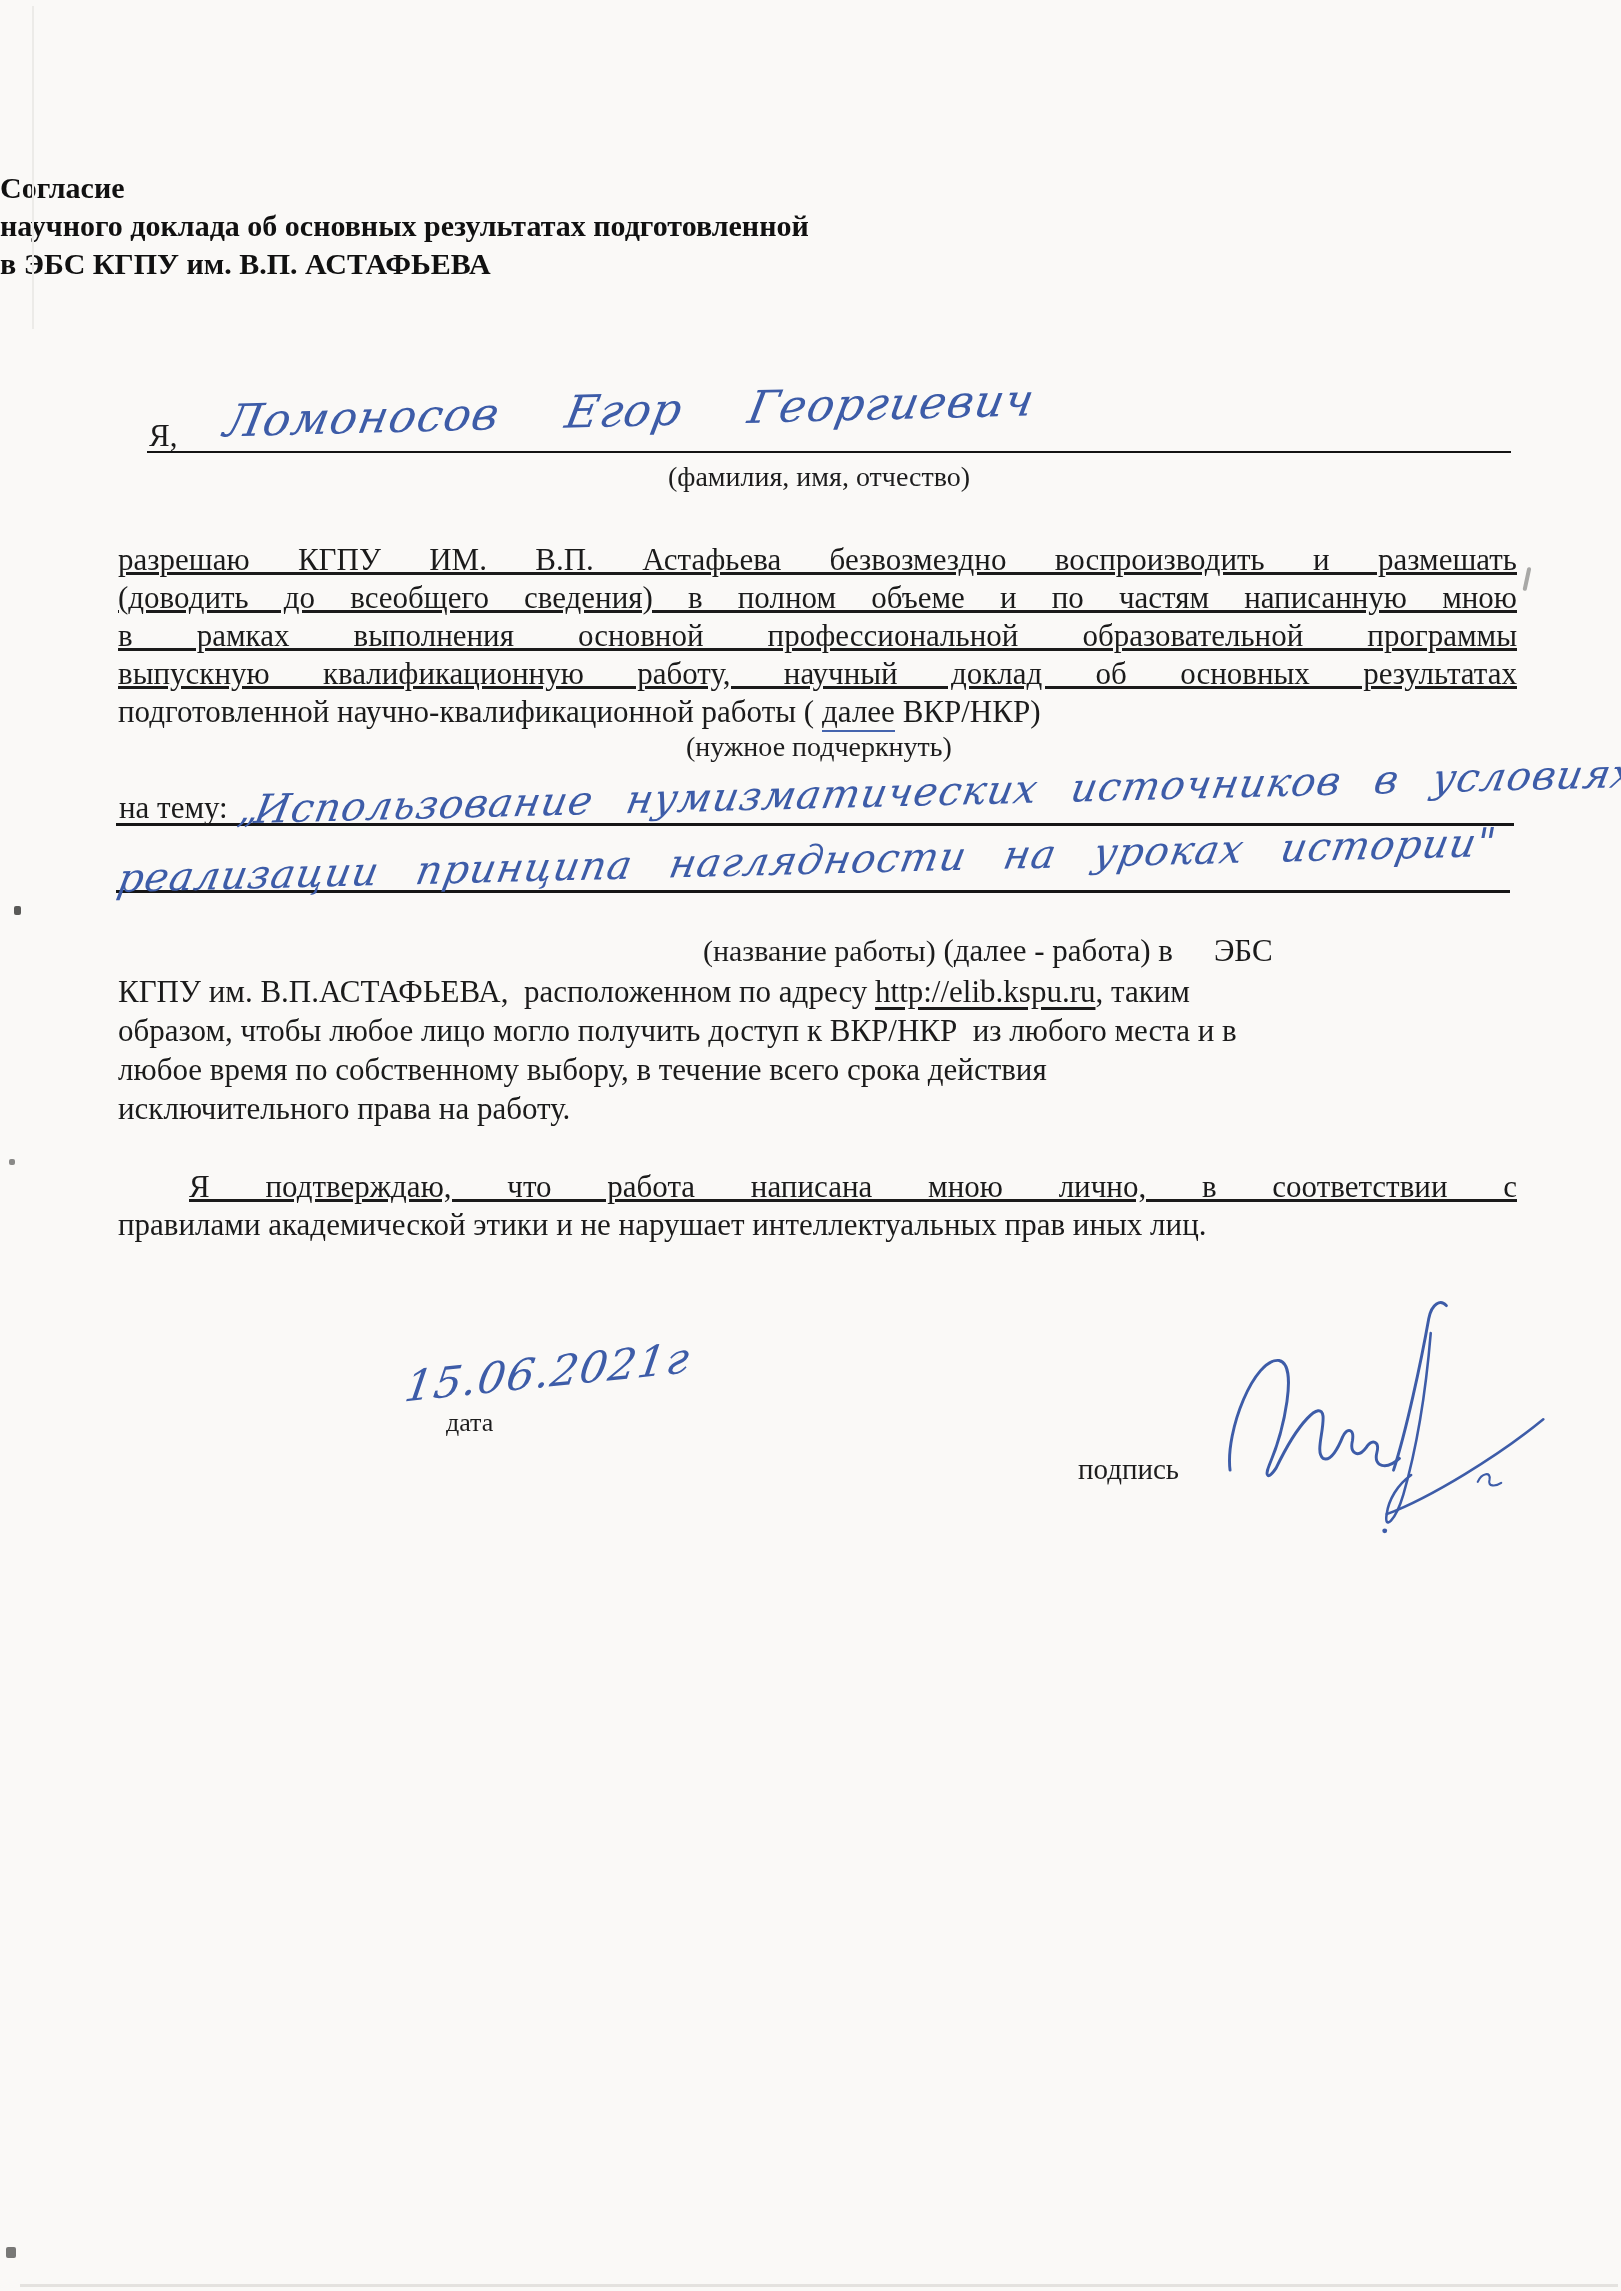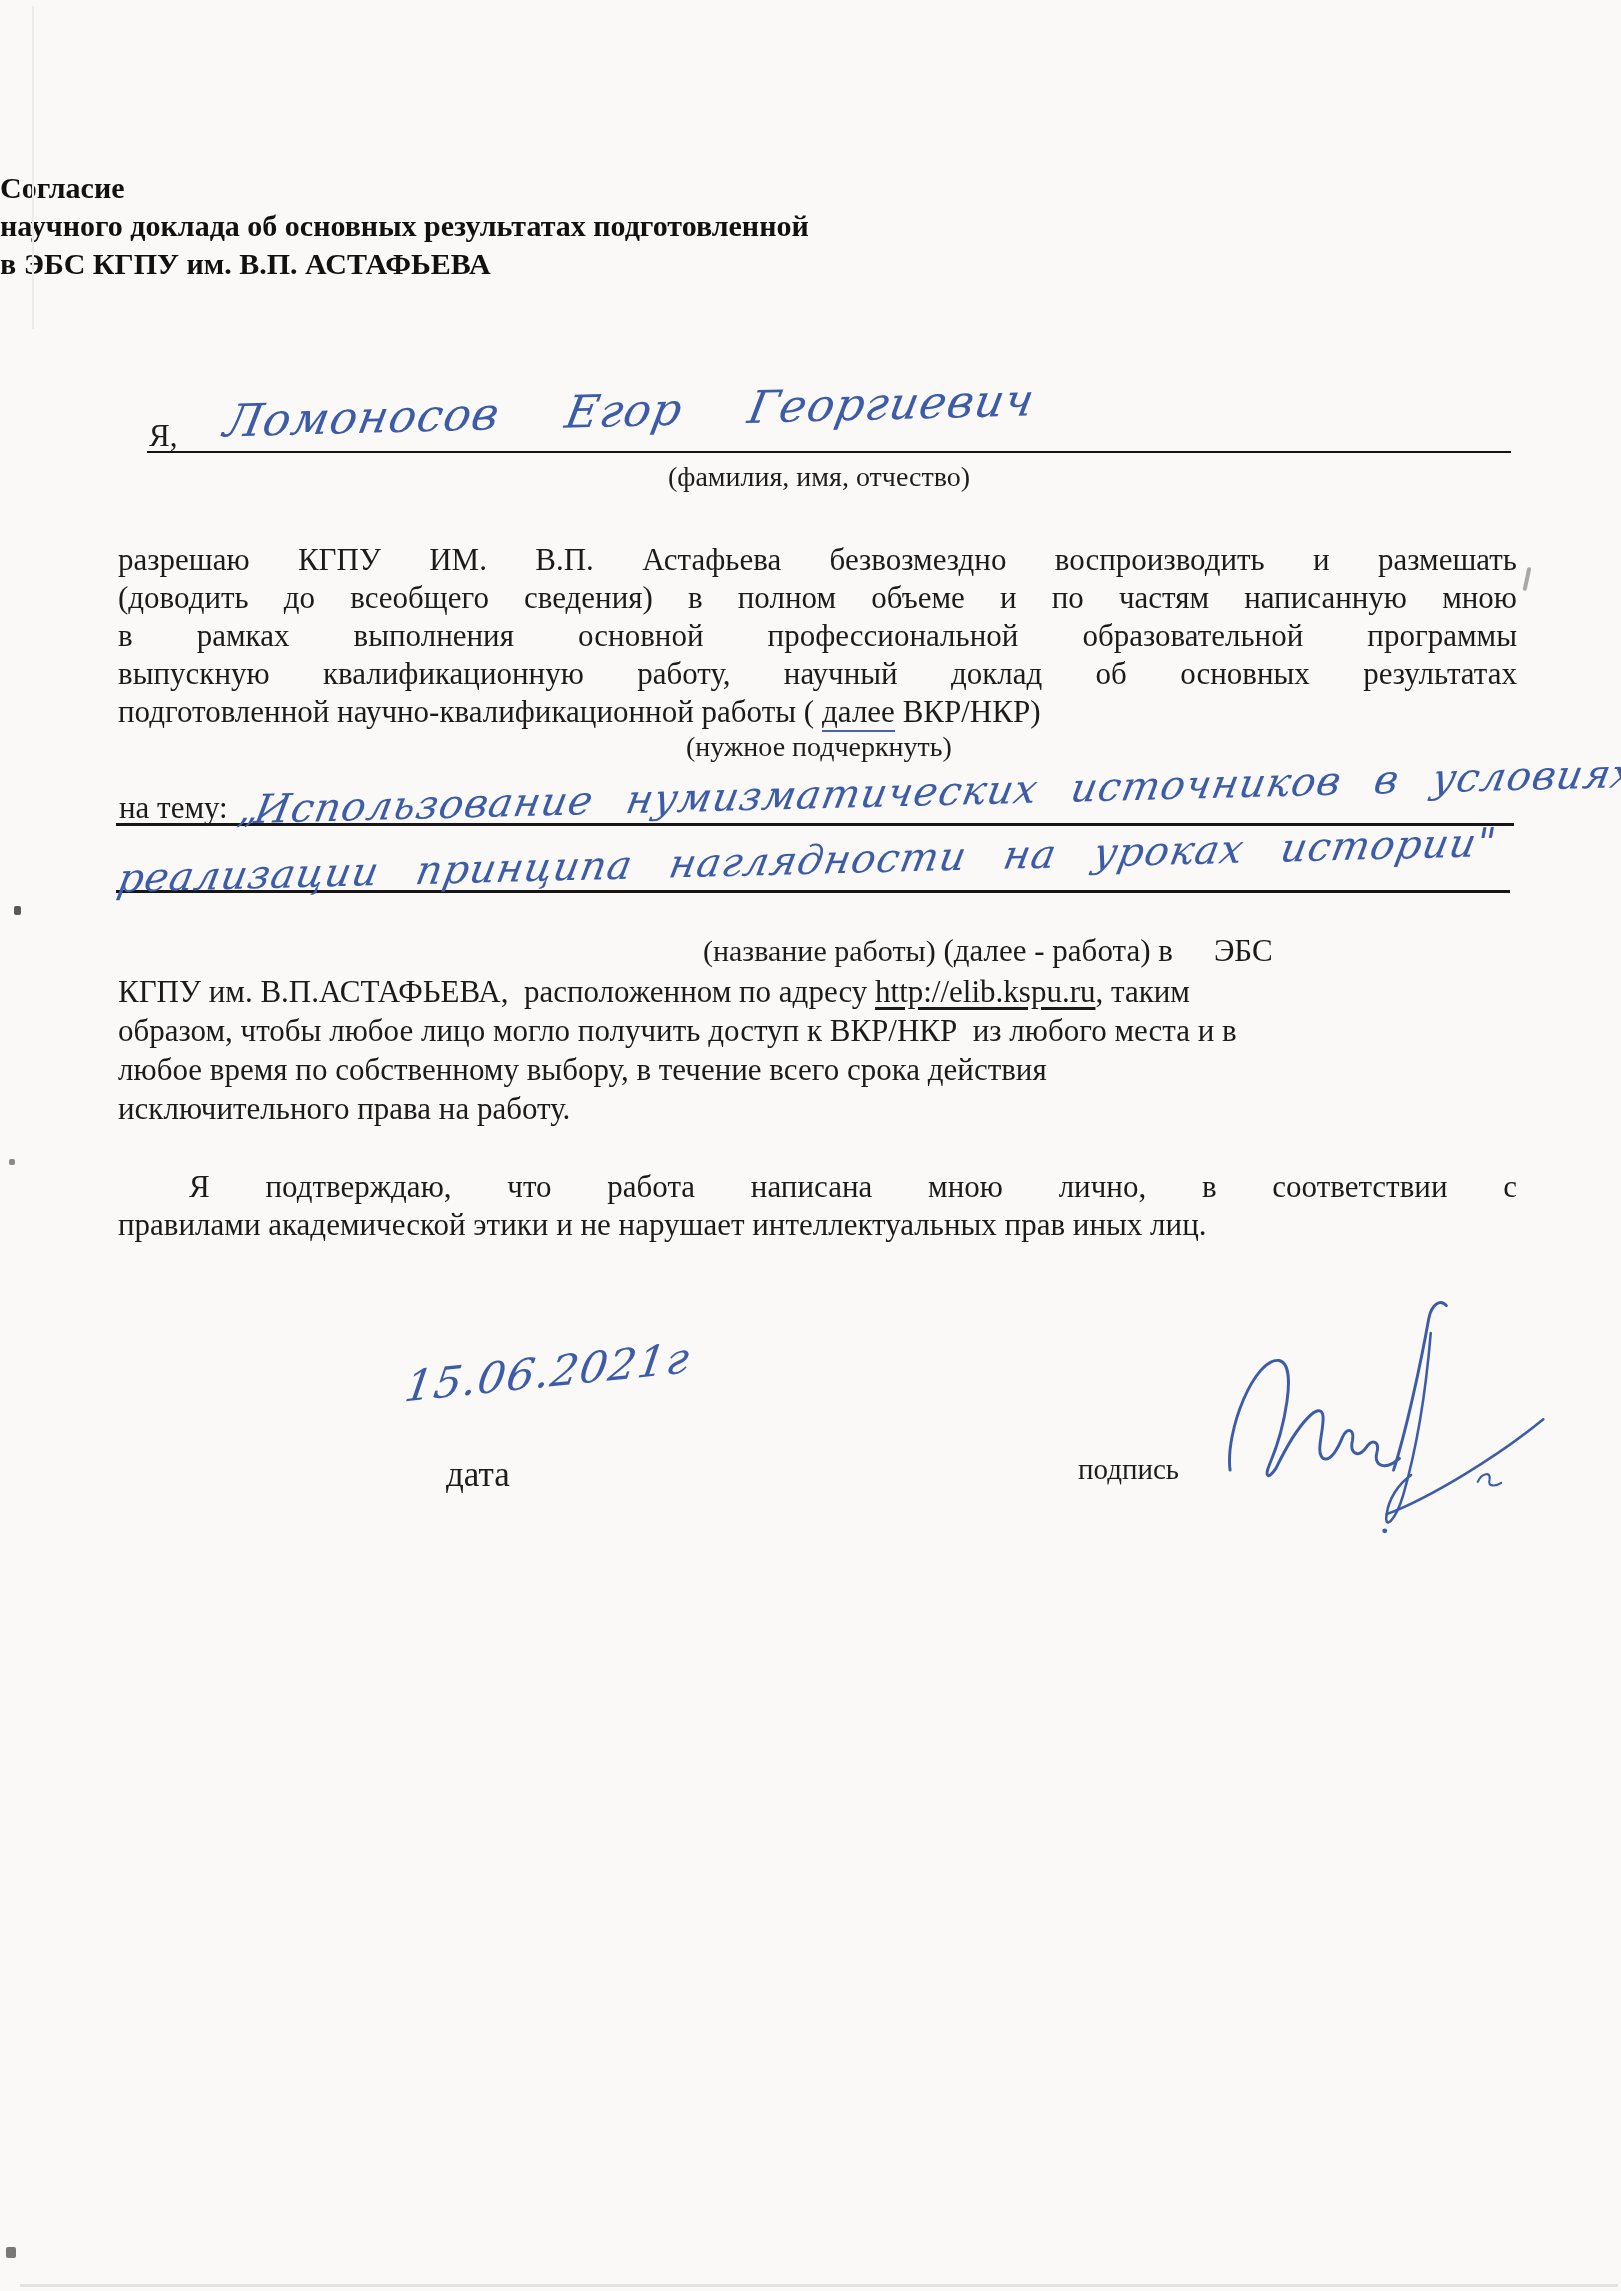--- a/index.html
+++ b/index.html
@@ -11,21 +11,21 @@
   }
   .abs{position:absolute;}
   .prewrap{white-space:pre-wrap;}
 
   
   .title-block{
     left:0;right:0;top:169px;text-align:left;
     font-weight:bold;font-size:30px;line-height:38px;color:#111;
   }
   .body-text{font-size:31px;line-height:38px;}
-  .just{text-align:justify;text-align-last:justify;}
+  .just{text-align:justify;text-align-last:justify;text-decoration:underline;}
   .caption{font-size:28px;color:#1d1d1d;}
 
   
   .name-rule{left:147px;top:404px;width:1364px;height:47px;border-bottom:2.9px solid #141414;}
   .ya-prefix{left:149px;top:418px;font-size:31px;}
   .hand{
     font-family:"DejaVu Serif", serif;font-style:italic;color:#3d5ca8;
     display:inline-block;transform:skewX(-12deg) rotate(-1.5deg);
     letter-spacing:1px;
   }
@@ -45,21 +45,21 @@
 
   .work-caption-line{left:703px;top:933px;font-size:31px;white-space:pre;}
   .para2{left:118px;top:972px;width:1404px;line-height:39px;}
   .link-print{text-decoration:underline;text-underline-offset:4.9px;}
 
   .para3{left:118px;top:1168px;width:1399px;}
   .indent{text-indent:71px;}
 
   
   .hand-date{left:408px;top:1347px;font-size:43px;transform:skewX(-14deg) rotate(-6deg);white-space:nowrap;}
-  .date-label{left:446px;top:1408px;font-size:35px;margin-top:47px;}
+  .date-label{left:446px;top:1408px;font-size:26px;}
   .sign-label{left:1078px;top:1417px;font-size:29px;margin-top:36px;}
   .sig-svg{left:1186px;top:1274px;}
 
   
   .artifact{position:absolute;pointer-events:none;}
 </style>
 </head>
 <body>
 
 <div class="abs title-block">

